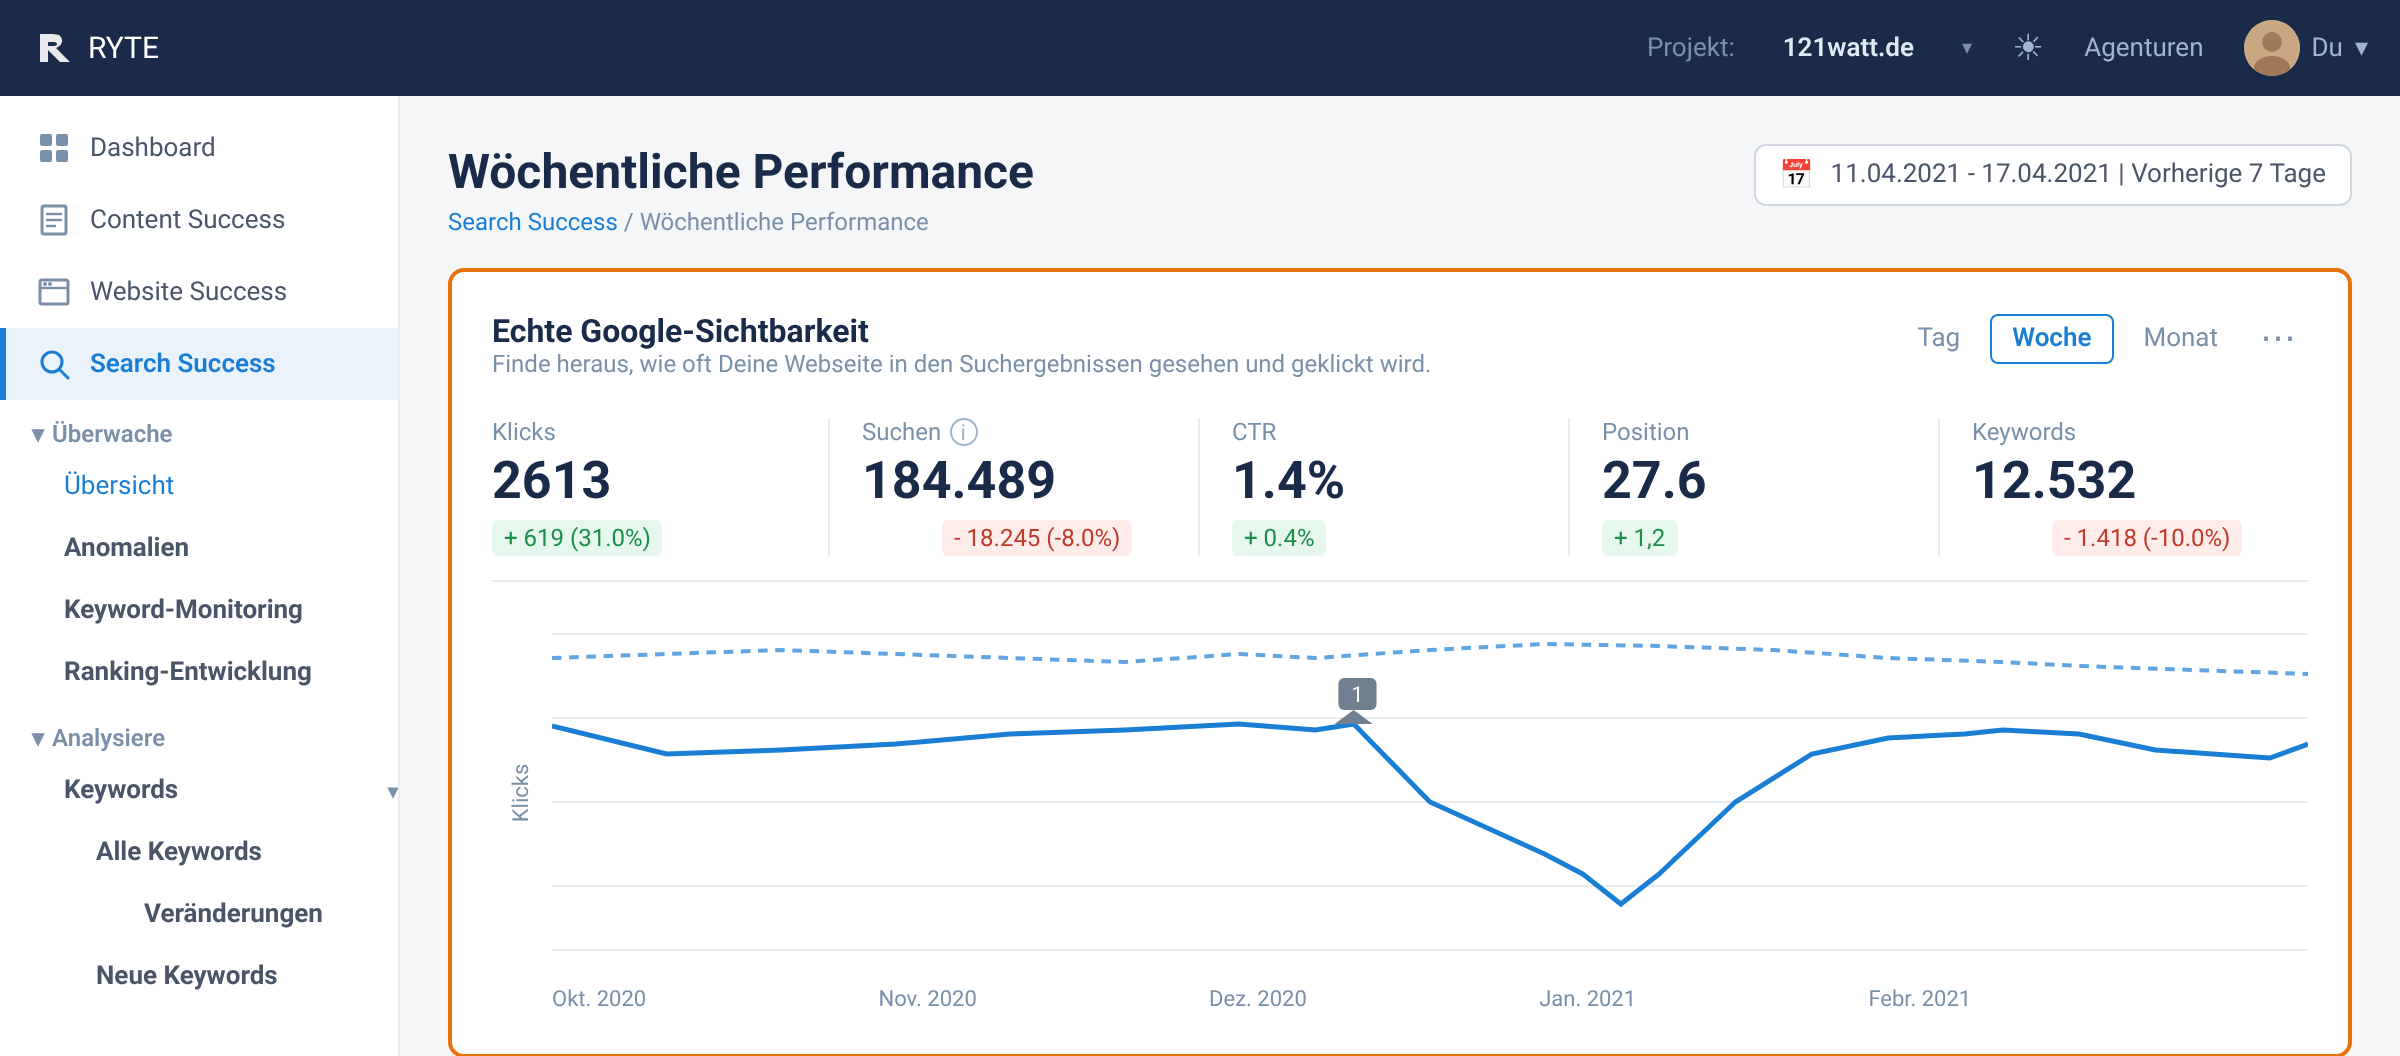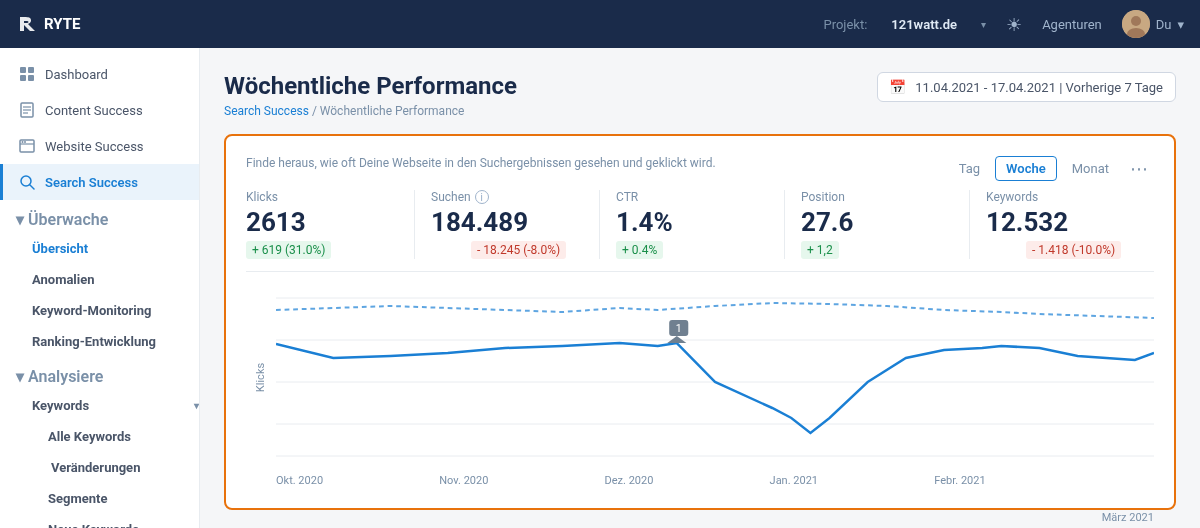--- a/index.html
+++ b/index.html
@@ -9,21 +9,21 @@
     .top-nav {
       background: #1a2b4a;
       height: 48px;
       display: flex;
       align-items: center;
       justify-content: space-between;
       padding: 0 16px;
       flex-shrink: 0;
     }
     .top-nav-left { display: flex; align-items: center; gap: 8px; }
-    .ryte-logo { display: flex; align-items: center; gap: 6px; color: white; font-weight: 700; font-size: 15px; }
+    .ryte-logo { display: flex; align-items: center; gap: 6px; color: white; font-weight: 400; font-size: 15px; }
     .ryte-logo svg { width: 22px; height: 22px; }
     .top-nav-right { display: flex; align-items: center; gap: 20px; }
     .top-nav-project { color: #a0b4cc; font-size: 13px; display: flex; align-items: center; gap: 24px; }
     .top-nav-project span.label { color: #7a90a8; }
     .top-nav-project span.value { color: #e0eaf5; font-weight: 600; }
     .top-nav-project .chevron { color: #7a90a8; font-size: 10px; }
     .top-nav-icon { color: #a0b4cc; font-size: 18px; cursor: pointer; }
     .top-nav-agenturen { color: #a0b4cc; font-size: 13px; cursor: pointer; }
     .top-nav-du { display: flex; align-items: center; gap: 6px; color: #a0b4cc; font-size: 13px; cursor: pointer; justify-content: center; }
     .avatar { width: 28px; height: 28px; border-radius: 50%; background: #c8a882; overflow: hidden; display: flex; align-items: center; justify-content: center; }
@@ -48,22 +48,22 @@
       padding: 10px 16px;
       font-size: 13px;
       color: #4a5568;
       cursor: pointer;
       border-left: 3px solid transparent;
       text-align: right;
     }
     .sidebar-item.active { color: #1a7fd4; border-left-color: #1a7fd4; background: #eaf3fb; font-weight: 600; }
     .sidebar-item .icon { width: 16px; height: 16px; flex-shrink: 0; display: flex; align-items: center; justify-content: center; }
     .sidebar-sub { padding-left: 32px; font-size: 13px; color: #4a5568; padding-top: 8px; padding-bottom: 8px; cursor: pointer; font-weight: bold; }
-    .sidebar-sub.active { color: #1a7fd4; font-weight: 700; }
-    .sidebar-section-label { font-size: 16px; color: #7a90a8; padding: 10px 16px 4px; font-weight: 600; display: flex; align-items: center; gap: 4px; }
+    .sidebar-sub.active { color: #1a7fd4; font-weight: 400; }
+    .sidebar-section-label { font-size: 12px; color: #7a90a8; padding: 10px 16px 4px; font-weight: 600; display: flex; align-items: center; gap: 4px; }
     .chevron-down::before { content: '▾'; }
 
     
     .content-area {
       flex: 1;
       overflow-y: auto;
       padding: 24px 24px 16px;
     }
 
     
@@ -232,25 +232,22 @@
       <span class="chevron-down"></span>
       <span>Analysiere</span>
     </div>
     <div class="sidebar-sub" style="display:flex;align-items:center;justify-content:space-between;">
       <span>Keywords</span>
       <span style="font-size:10px;color:#7a90a8;">▾</span>
     </div>
     <div class="sidebar-sub" style="padding-left:48px;">
       <span>Alle Keywords</span>
     </div>
-    <div class="sidebar-sub" style="padding-left:51px;">
+    <div class="sidebar-sub" style="padding-left:72px;">
       <span>Veränderungen</span>
-    </div>
-    <div class="sidebar-sub" style="padding-left:48px;">
-      <span>Segmente</span>
     </div>
     <div class="sidebar-sub" style="padding-left:48px;">
       <span>Neue Keywords</span>
     </div>
 
   </aside>
 
   <main class="content-area">
 
     <div class="page-header">
@@ -264,20 +261,21 @@
       </div>
       <div class="date-picker">
         <span class="cal-icon">📅</span>
         <span>11.04.2021 - 17.04.2021 | Vorherige 7 Tage</span>
       </div>
     </div>
 
     <div class="card">
       <div class="card-header">
         <div>
+          <div class="card-title">Echte Google-Sichtbarkeit</div>
           <div class="card-subtitle">Finde heraus, wie oft Deine Webseite in den Suchergebnissen gesehen und geklickt wird.</div>
         </div>
         <div class="card-tabs">
           <div class="card-tab">Tag</div>
           <div class="card-tab active">Woche</div>
           <div class="card-tab">Monat</div>
           <div class="card-more">⋯</div>
         </div>
       </div>
 

